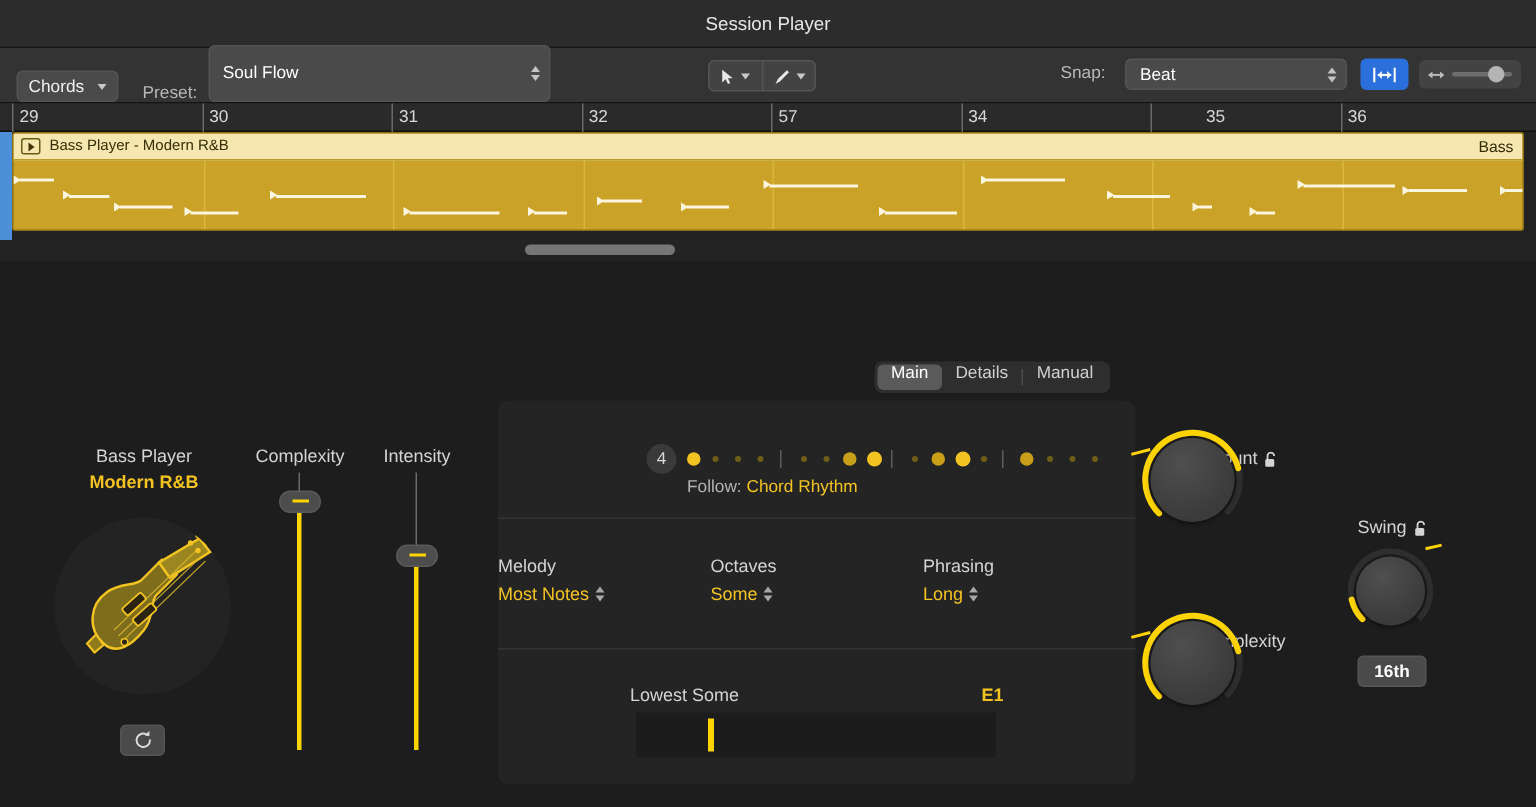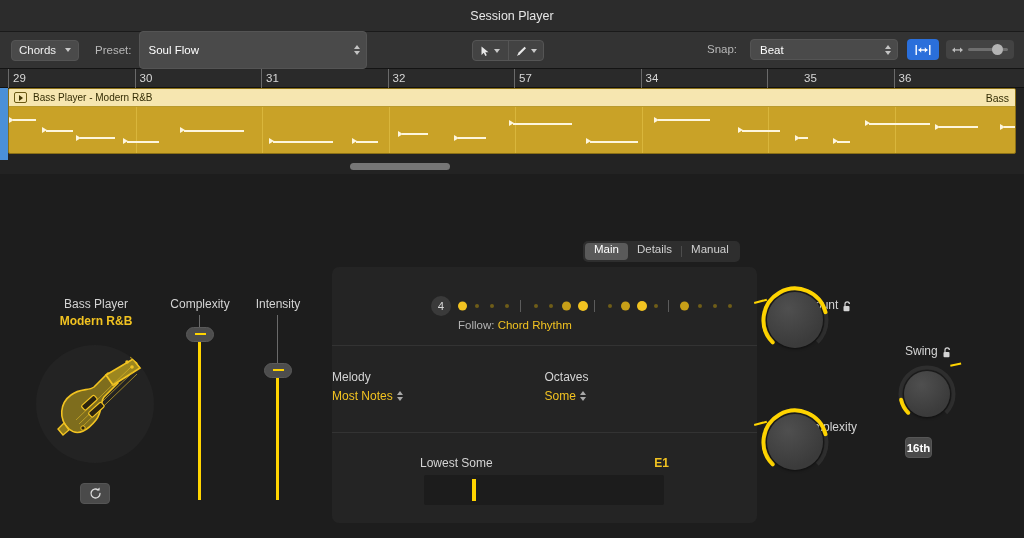--- a/index.html
+++ b/index.html
@@ -19,21 +19,21 @@
     display: flex; align-items: center; justify-content: center;
     border-bottom: 1px solid #1a1a1a;
   }
   .titlebar-text { font-size: 12.5px; color: #e6e6e6; }
 
   
   .toolbar {
     position: absolute; top: 32px; left: 0; width: 1024px; height: 37px;
     background: #333333;
     border-bottom: 1px solid #141414;
-    display: flex; align-items: center;
+    display: flex; align-items: flex-end;
   }
   .btn-pop {
     height: 21px; background: #4a4a4a; border-radius: 4px;
     display: flex; align-items: center; padding: 0 7px;
     font-size: 11.5px; color: #f0f0f0; gap: 9px;
     border: 0.5px solid #545454;
   }
   .chords-btn { margin-left: 11px; }
   .chev-d {
     width: 0; height: 0; border-left: 3.5px solid transparent;
@@ -251,21 +251,21 @@
   }
   .knob-wrap { position: absolute; }
   .knob-body {
     position: absolute; border-radius: 50%;
     background: radial-gradient(circle at 38% 30%, #4f4f4f, #3b3b3b 70%);
     box-shadow: 0 1px 3px rgba(0,0,0,.55);
   }
   .knob-pointer { position: absolute; background: #ffd400; transform-origin: 50% 0%; }
 
   .sixteenth-btn {
-    position: absolute; left: 905px; top: 437px; width: 27px; height: 21px;
+    position: absolute; left: 905px; top: 437px; width: 46px; height: 21px;
     background: #4a4a4a; border: 0.5px solid #565656; border-radius: 4px;
     display: flex; align-items: center; justify-content: center;
     font-size: 11.5px; color: #ffffff; font-weight: bold;
   }
   .lock-icon { display: inline-block; width: 9px; height: 11px; position: relative; top: 1px; }
 </style>
 </head>
 <body>
 
 <div class="app">
@@ -553,20 +553,30 @@
       <div class="param-col">
         <div class="param-label">Octaves</div>
         <div class="param-value">
           <span>Some</span>
           <span class="stepper">
               <i class="u"></i>
               <i class="d"></i>
             </span>
         </div>
       </div>
+      <div class="param-col">
+        <div class="param-label">Phrasing</div>
+        <div class="param-value">
+          <span>Long</span>
+          <span class="stepper">
+              <i class="u"></i>
+              <i class="d"></i>
+            </span>
+        </div>
+      </div>
     </div>
 
     <div class="lownote-label">Lowest Some</div>
     <div class="lownote-value">E1</div>
     <div class="lownote-track">
       <div class="lownote-thumb"></div>
     </div>
   </div>
 
   <div class="knob-label" id="lbl-knob-0" style="left: 779px; top: 298px;">

